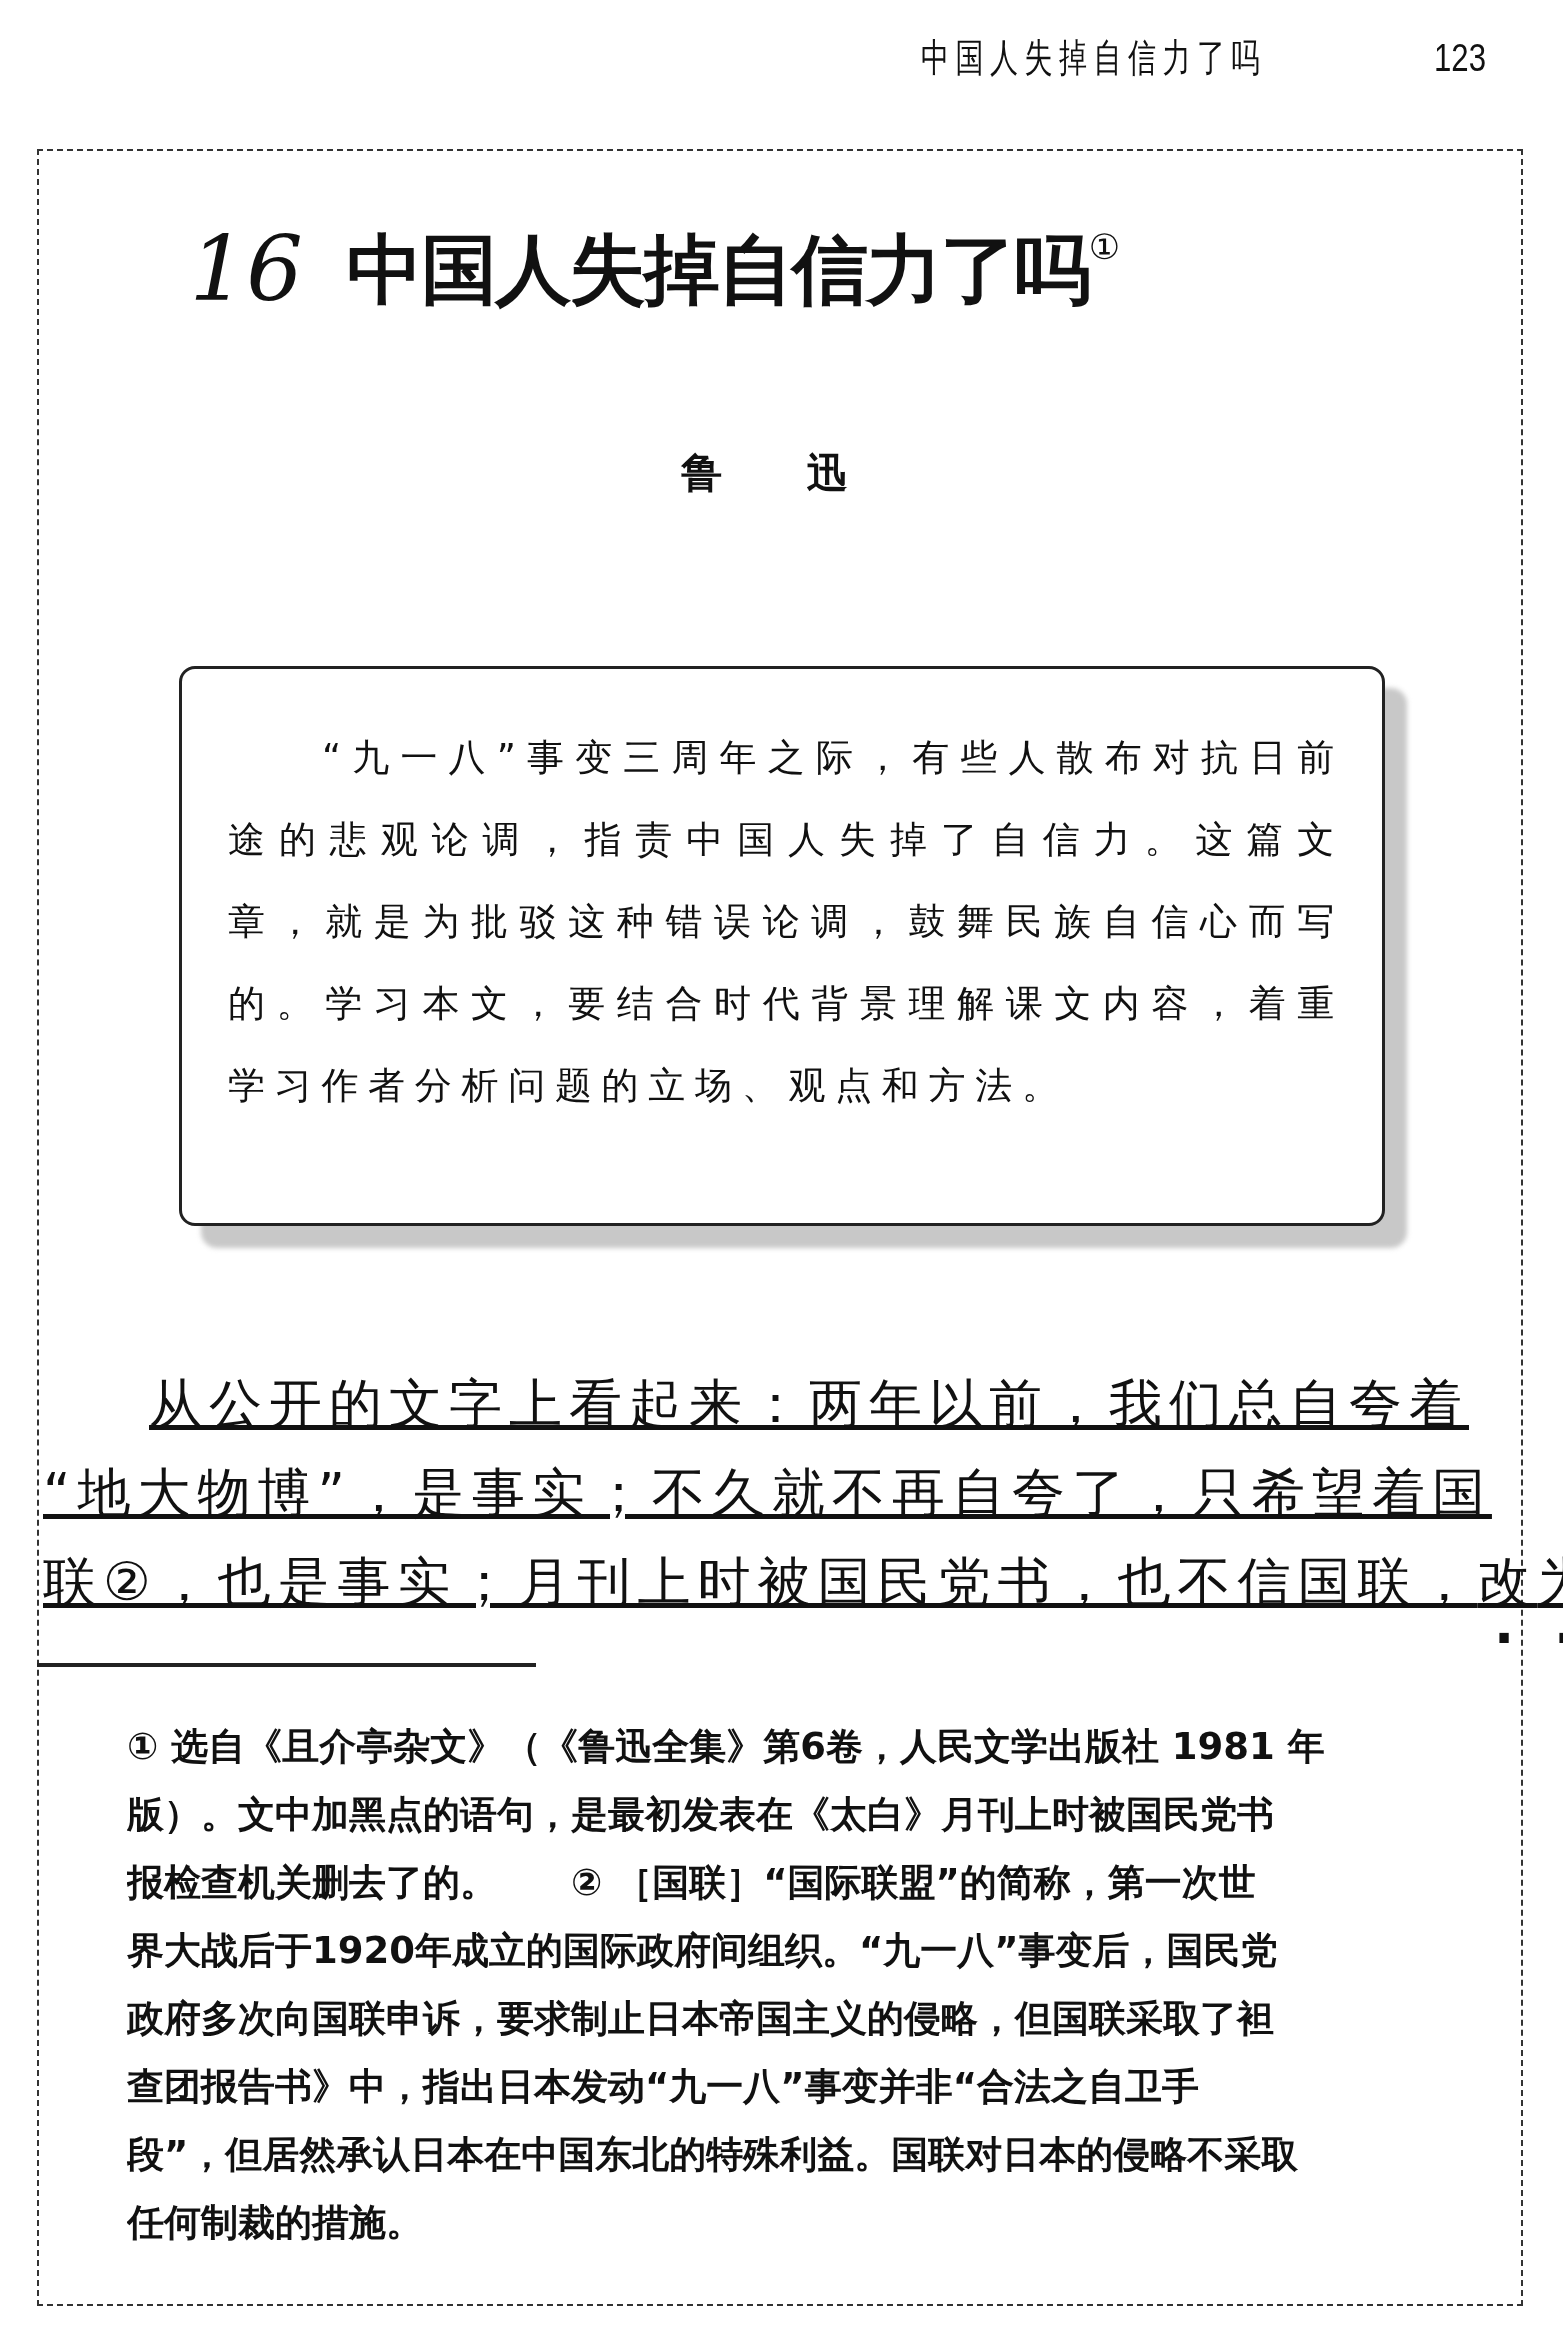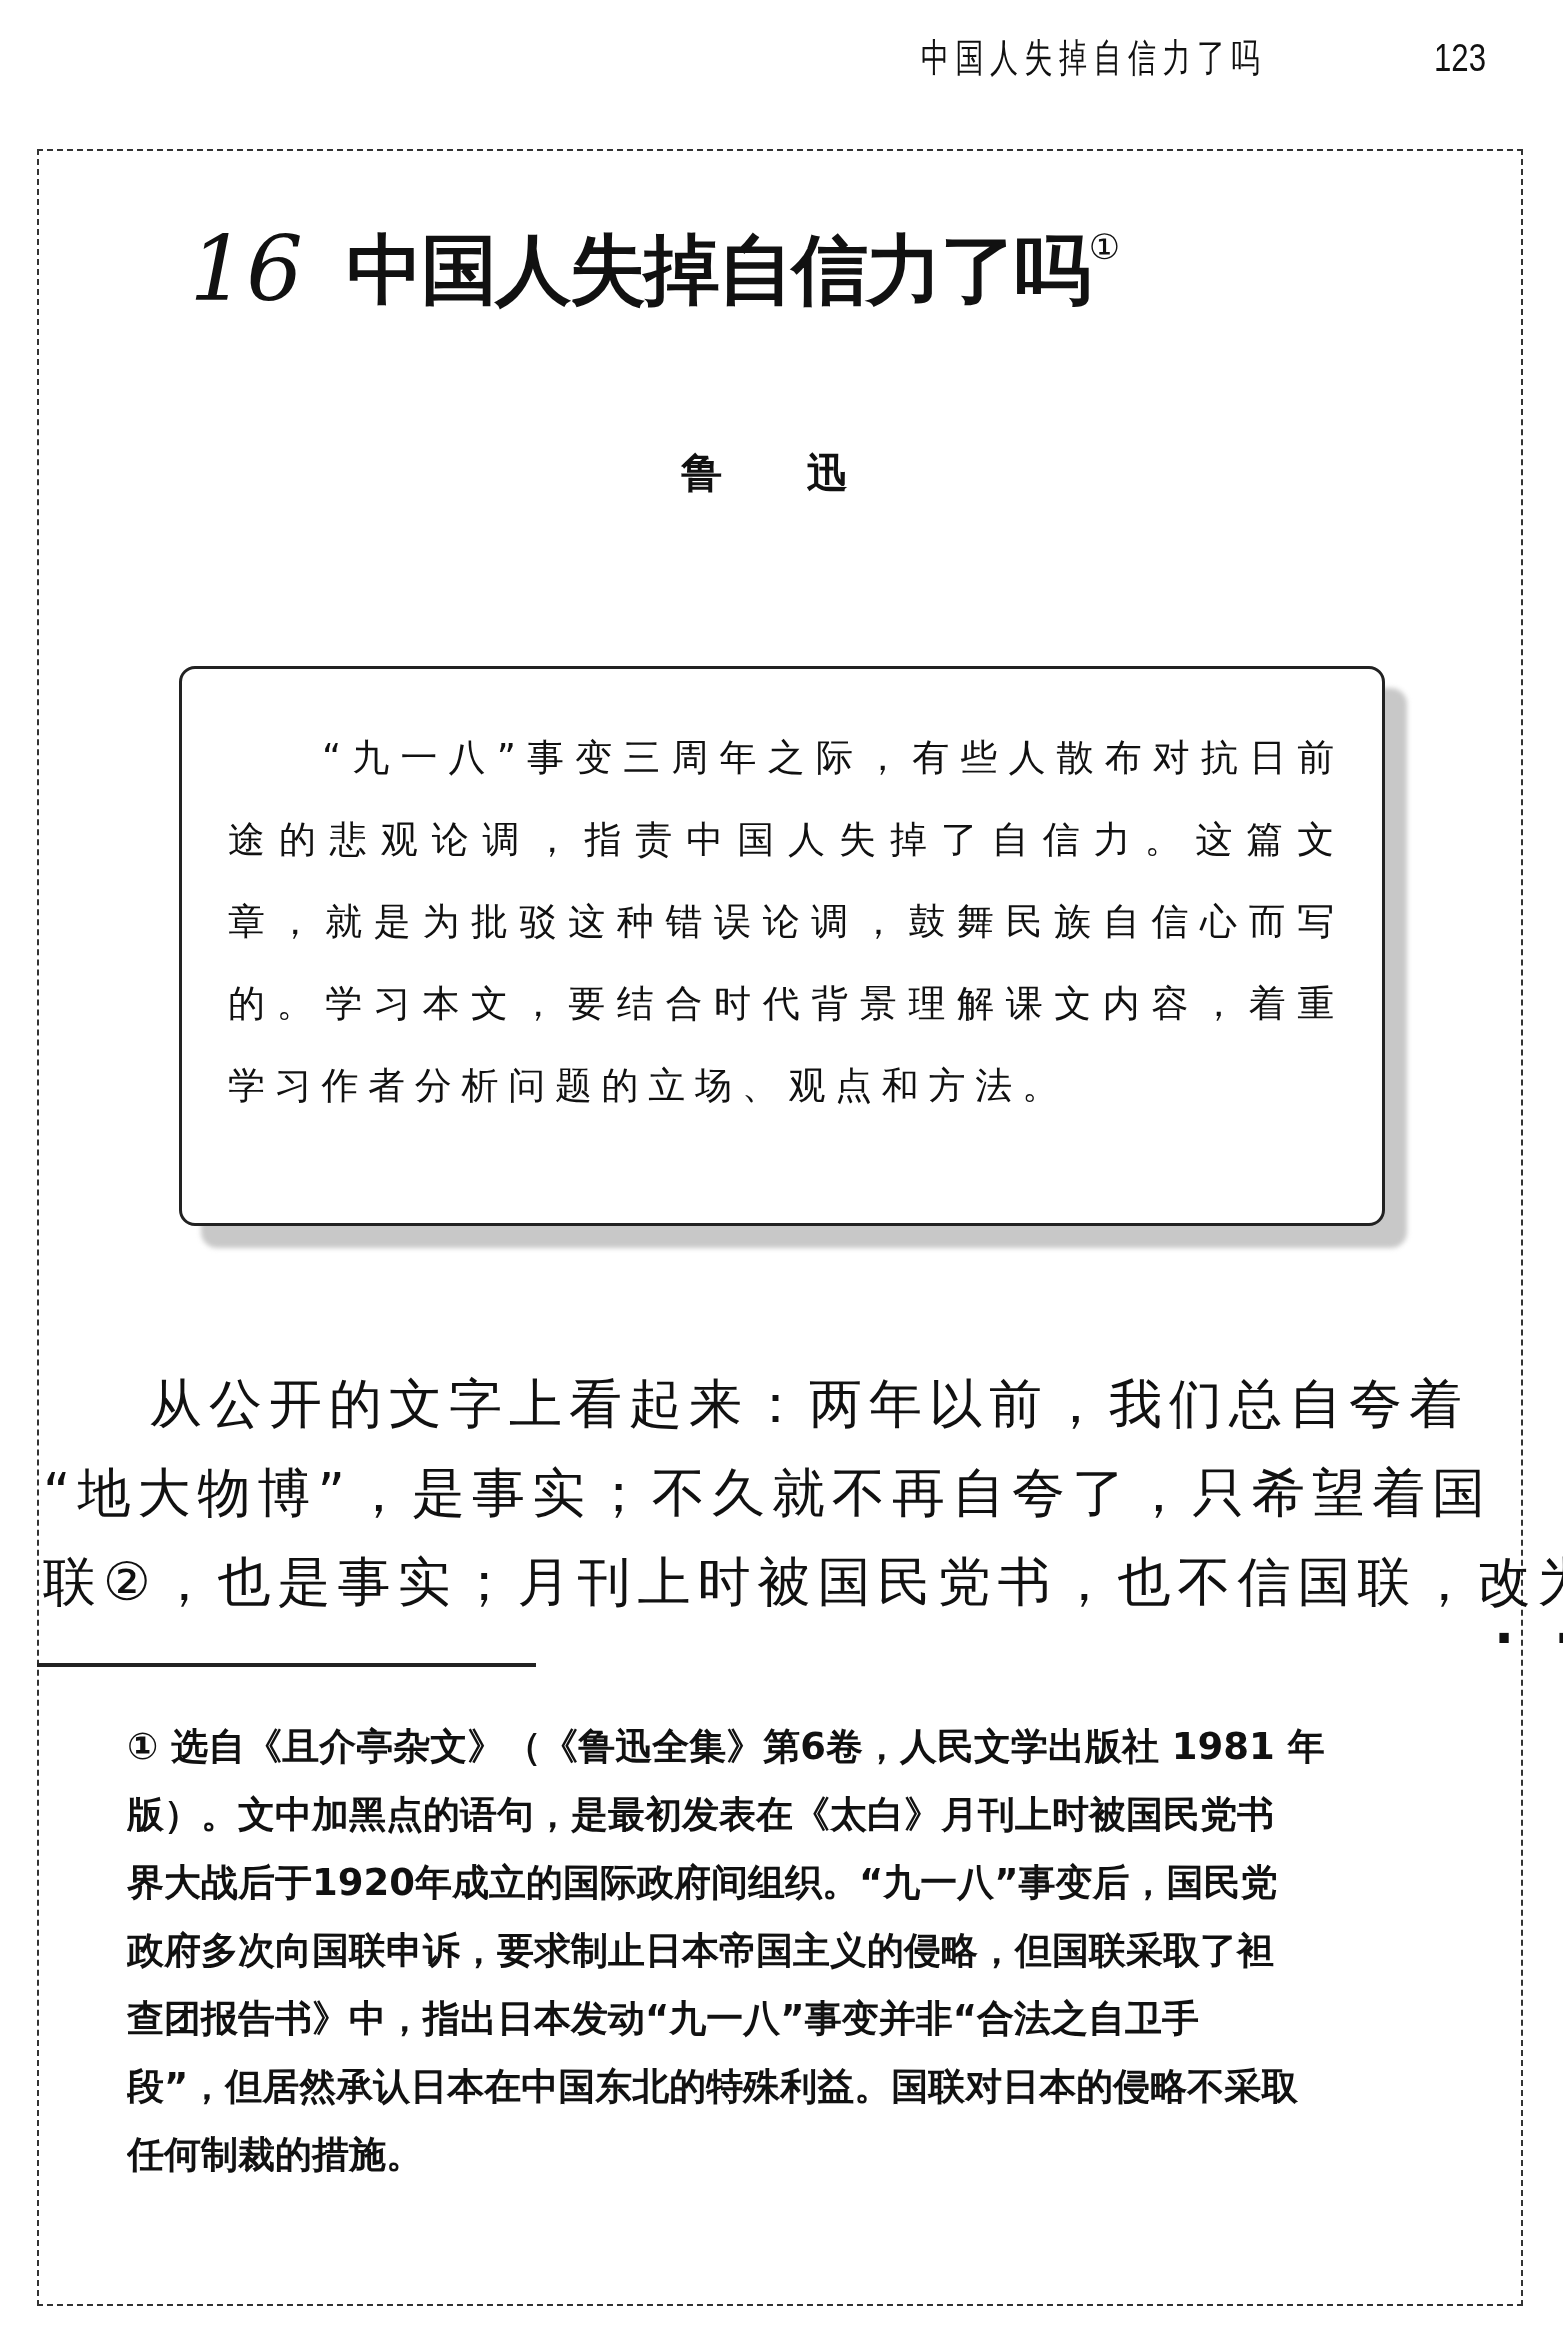--- a/index.html
+++ b/index.html
@@ -23,21 +23,21 @@
   .lesson-title sup { font-size: 35px; font-weight: normal; vertical-align: top; line-height: 53px; }
   .author { left: 0; top: 447px; width: 1564px; text-align: center; font-size: 41px;
             line-height: 53px; letter-spacing: 35px; font-weight: bold; }
   .intro-shadow { left: 201px; top: 688px; width: 1206px; height: 560px; background: #c8c8c8;
                   border-radius: 16px; filter: blur(2.7px); }
   .intro-box { left: 179px; top: 666px; width: 1206px; height: 560px; background: #fff;
                border: 3.5px solid #222; border-radius: 16px; box-sizing: border-box; }
   .intro-text { left: 228px; top: 717px; width: 1116px; font-size: 37px; line-height: 82px;
                 letter-spacing: 9.7px; text-align: justify; text-indent: 94px; }
   .body-text { left: 43px; top: 1359px; width: 1479px; font-size: 53px; line-height: 89px;
-               letter-spacing: 7px; text-indent: 106px; white-space: nowrap; }
+               letter-spacing: 7px; text-indent: 106px; white-space: nowrap; text-decoration: underline; }
   .body-line { display: block; height: 89px; }
   .body-line.cont { text-indent: 0; }
   .emph { position: relative; }
   .emph::after { content: "·"; position: absolute; left: 50%; top: 43px; transform: translateX(-50%);
                  font-size: 53px; font-weight: bold; }
   .footnote-rule { left: 37px; top: 1663px; width: 499px; height: 3.5px; background: #222; }
   .footnotes { left: 127px; top: 1713px; width: 1395px; font-size: 37px; line-height: 68px;
                white-space: nowrap; overflow: hidden; }
   .fn-line { display: block; height: 68px; font-weight: bold; }
 </style>
@@ -63,19 +63,20 @@
   <span class="body-line">从公开的文字上看起来：两年以前，我们总自夸着</span>
   <span class="body-line cont">“地大物博”，是事实；不久就不再自夸了，只希望着国</span>
   <span class="body-line cont"><span>联②，也是事实；月刊上时被国民党书，也不信国联，</span><span class="emph">改</span><span class="emph">为</span></span>
 </div>
 
 <div class="abs footnote-rule"></div>
 
 <div class="abs footnotes">
   <span class="fn-line">① 选自《且介亭杂文》（《鲁迅全集》第6卷，人民文学出版社 1981 年</span>
   <span class="fn-line">版）。文中加黑点的语句，是最初发表在《太白》月刊上时被国民党书</span>
+  <span class="fn-line">报检查机关删去了的。　　② ［国联］“国际联盟”的简称，第一次世</span>
   <span class="fn-line">界大战后于1920年成立的国际政府间组织。“九一八”事变后，国民党</span>
   <span class="fn-line">政府多次向国联申诉，要求制止日本帝国主义的侵略，但国联采取了袒</span>
   <span class="fn-line">查团报告书》中，指出日本发动“九一八”事变并非“合法之自卫手</span>
   <span class="fn-line">段”，但居然承认日本在中国东北的特殊利益。国联对日本的侵略不采取</span>
   <span class="fn-line">任何制裁的措施。</span>
 </div>
 
 
 </body></html>

